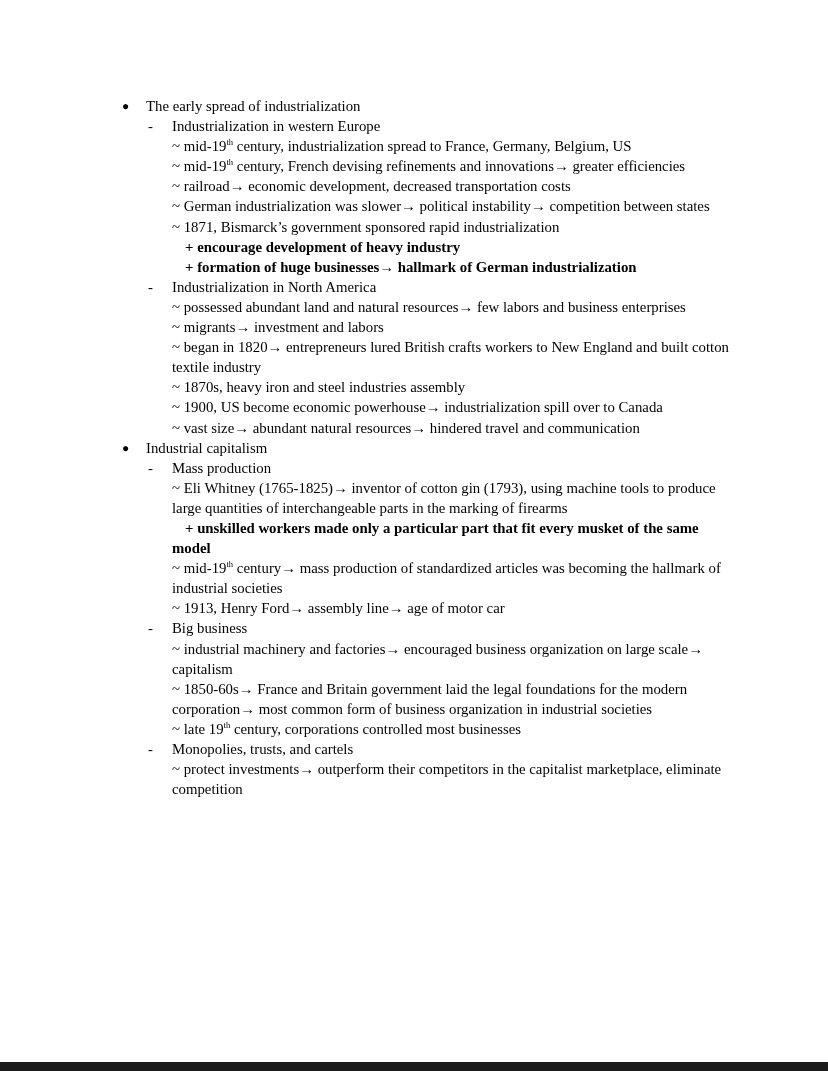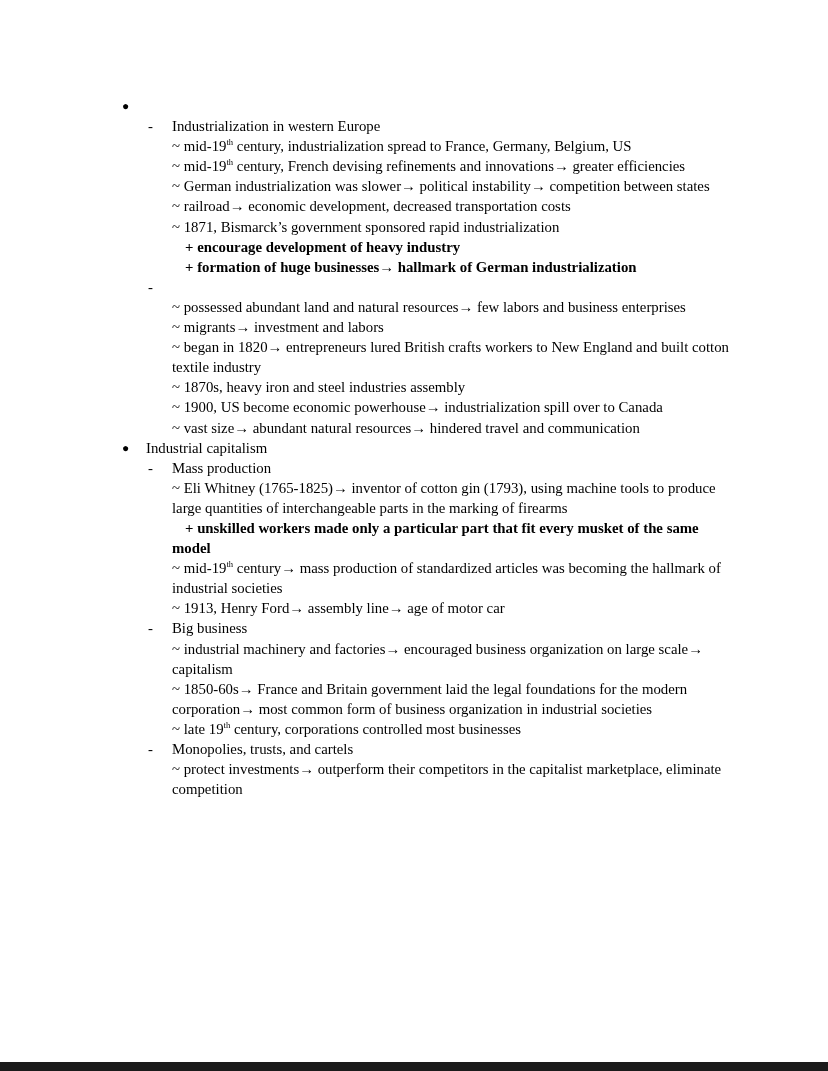--- a/index.html
+++ b/index.html
@@ -30,34 +30,36 @@
       background: #1b1b1b;
     }
   </style>
 </head>
 <body>
 
 <div class="page">
   <div class="doc">
       <div class="li l1">
         <span class="m">●</span>
+        <span class="t">The early spread of industrialization</span>
       </div>
       <div class="li l2">
         <span class="m">-</span>
         <span class="t">Industrialization in western Europe</span>
       </div>
       <div class="li l3">~ mid-19<sup>th</sup> century, industrialization spread to France, Germany, Belgium, US</div>
       <div class="li l3">~ mid-19<sup>th</sup> century, French devising refinements and innovations→ greater efficiencies</div>
+      <div class="li l3">~ railroad→ economic development, decreased transportation costs</div>
       <div class="li l3">~ German industrialization was slower→ political instability→ competition between states</div>
-      <div class="li l3">~ railroad→ economic development, decreased transportation costs</div>
       <div class="li l3">~ 1871, Bismarck’s government sponsored rapid industrialization</div>
       <div class="li l4">+ encourage development of heavy industry</div>
       <div class="li l4">+ formation of huge businesses→ hallmark of German industrialization</div>
       <div class="li l2">
         <span class="m">-</span>
+        <span class="t">Industrialization in North America</span>
       </div>
       <div class="li l3">~ possessed abundant land and natural resources→ few labors and business enterprises</div>
       <div class="li l3">~ migrants→ investment and labors</div>
       <div class="li l3">~ began in 1820→ entrepreneurs lured British crafts workers to New England and built cotton textile industry</div>
       <div class="li l3">~ 1870s, heavy iron and steel industries assembly</div>
       <div class="li l3">~ 1900, US become economic powerhouse→ industrialization spill over to Canada</div>
       <div class="li l3">~ vast size→ abundant natural resources→ hindered travel and communication</div>
       <div class="li l1">
         <span class="m">●</span>
         <span class="t">Industrial capitalism</span>

